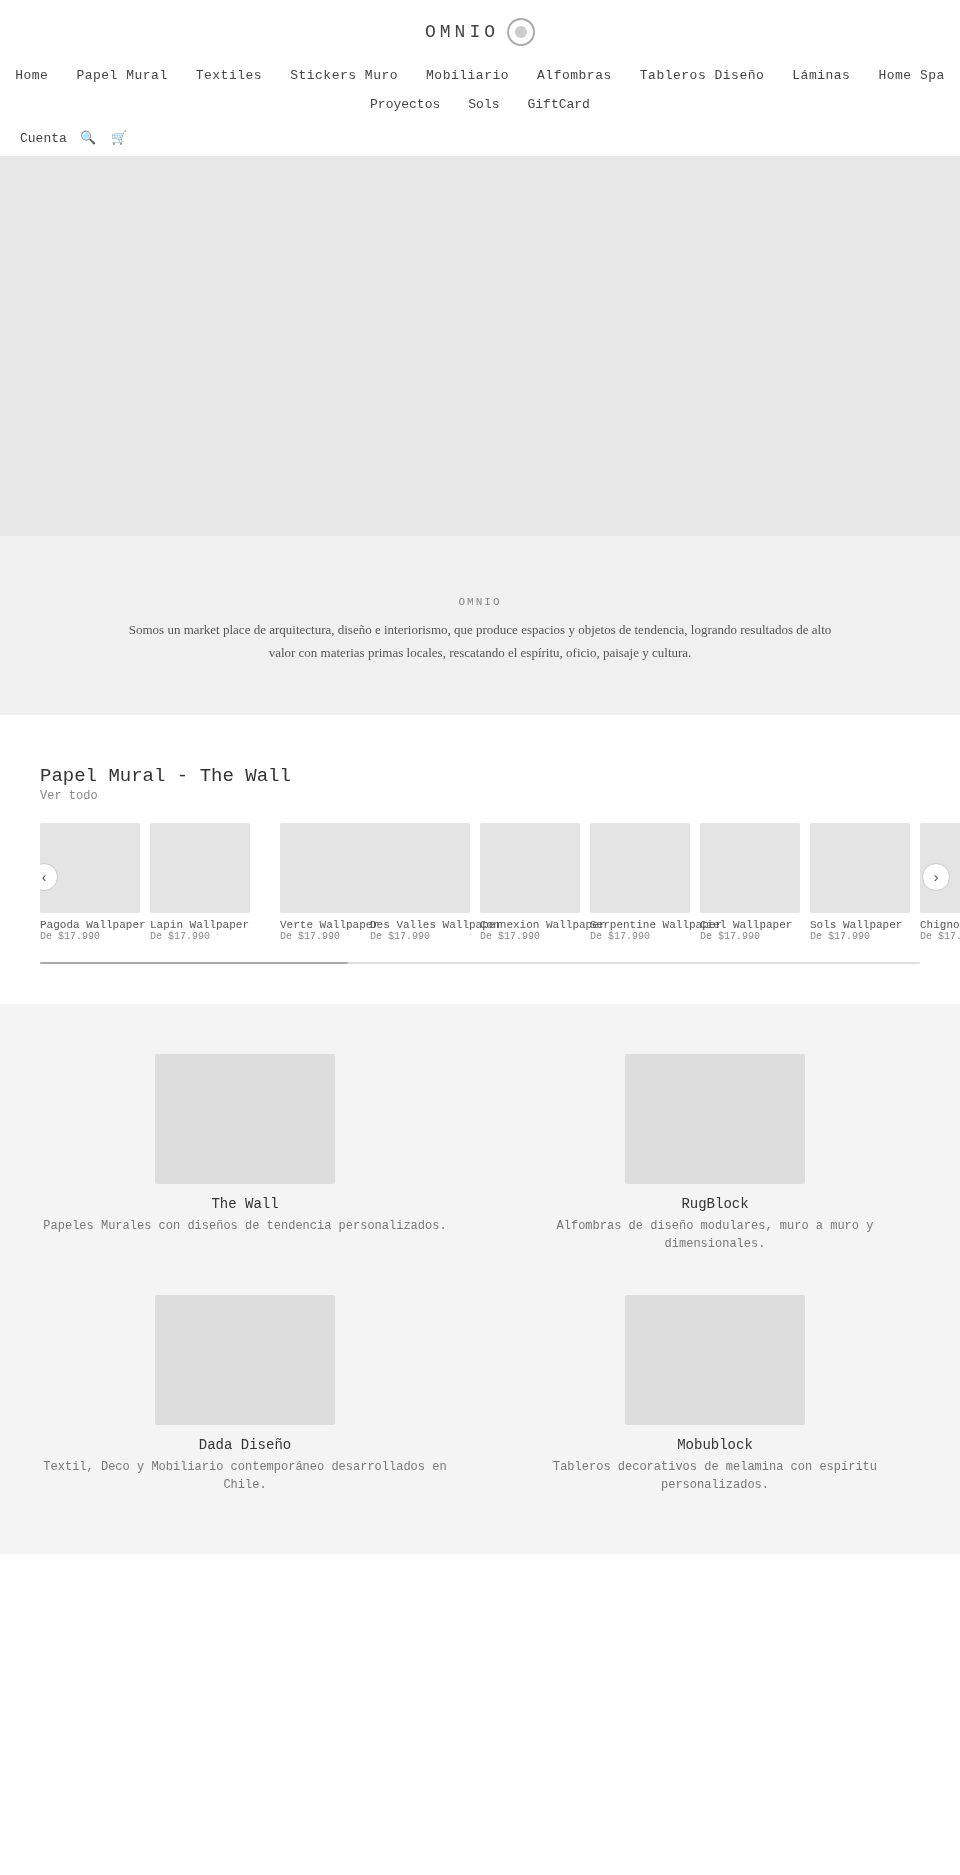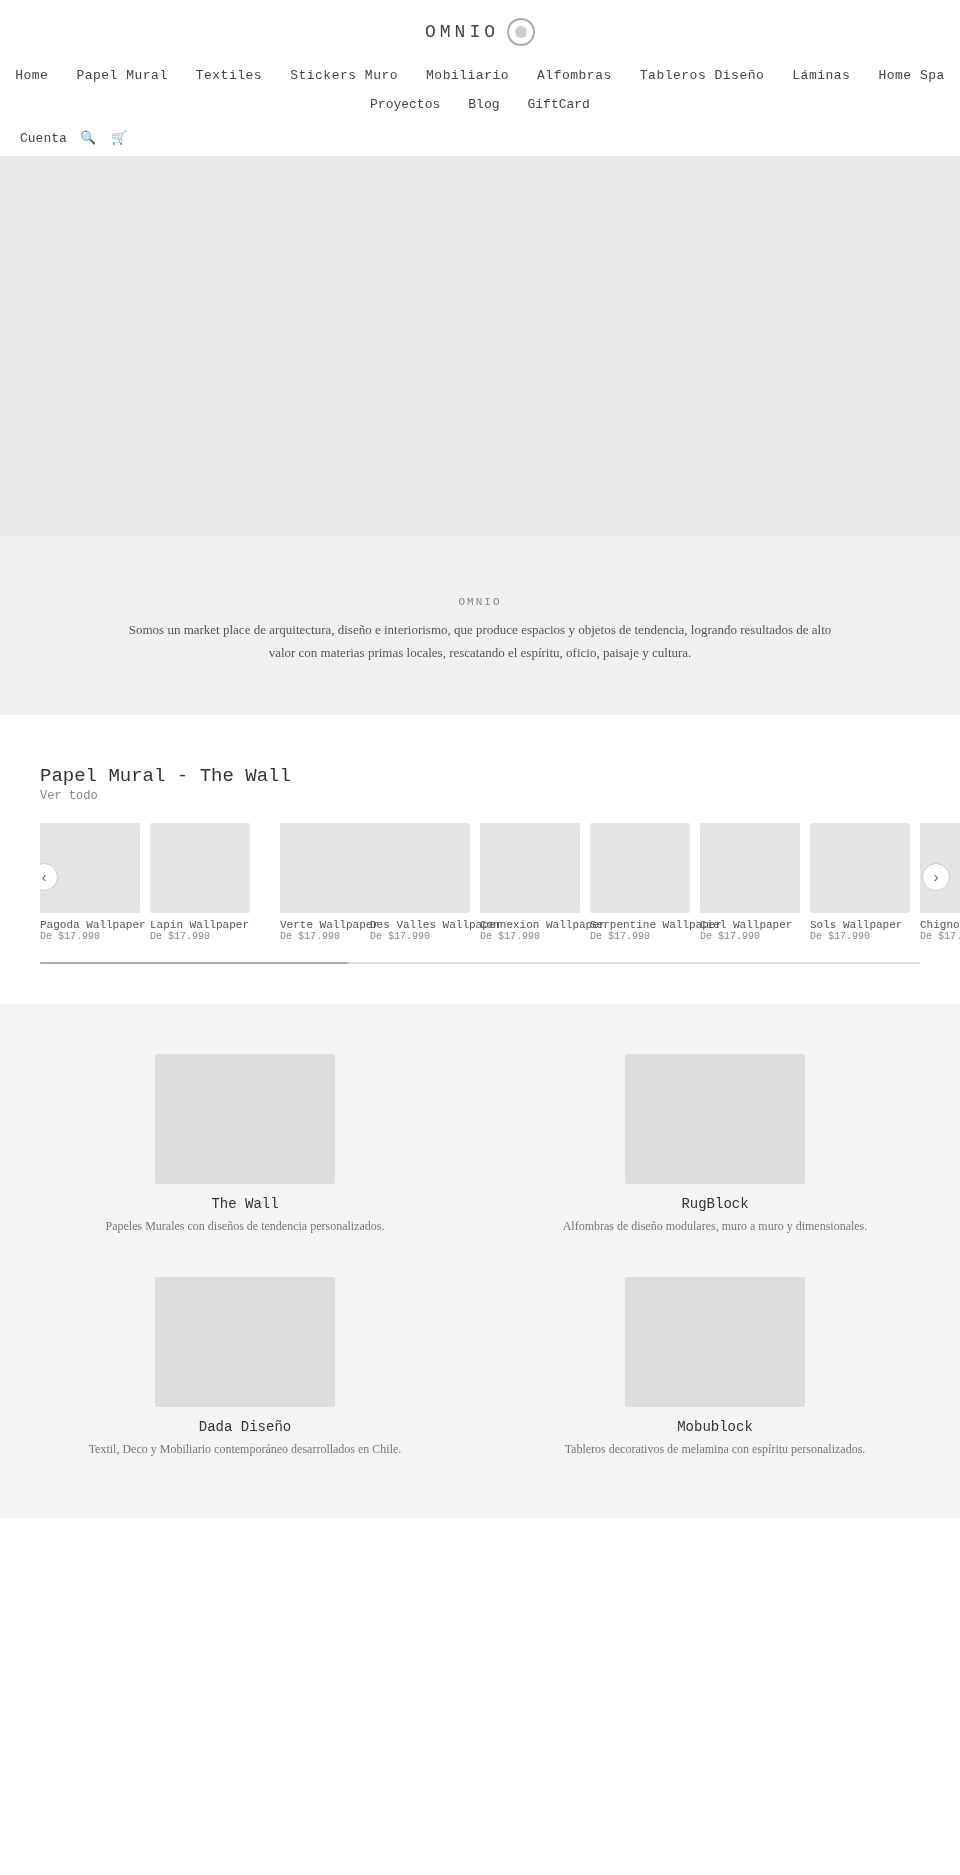--- a/index.html
+++ b/index.html
@@ -237,21 +237,21 @@
     }
     .brand-name {
       font-family: 'Courier New', monospace;
       font-size: 14px;
       color: #333;
       margin-bottom: 5px;
     }
     .brand-desc {
       font-size: 12px;
       color: #777;
-      font-family: Liberation Serif, serif;
+      font-family: Liberation Mono, monospace;
       line-height: 1.5;
     }
   </style>
 </head>
 <body>
 
 <nav class="top-nav">
   <div class="logo-wrap">
     <span class="logo-text">OMNIO</span>
     <span class="logo-circle">
@@ -264,21 +264,21 @@
       <a href="#">Textiles</a>
       <a href="#">Stickers Muro</a>
       <a href="#">Mobiliario</a>
       <a href="#">Alfombras</a>
       <a href="#">Tableros Diseño</a>
       <a href="#">Láminas</a>
       <a href="#">Home Spa</a>
     </div>
   <div class="nav-row-2" id="nav-row-2">
   <a href="#">Proyectos</a>
-      <a href="#">Blog</a>
+      <a href="#">Sols</a>
       <a href="#">GiftCard</a>
     </div>
   <div class="utility-row">
     <span class="utility-row" style="cursor:pointer;font-size:13px;color:#444;font-family:'Courier New',monospace;padding:0;">Cuenta</span>
     <span class="icon-search">🔍</span>
     <span class="icon-cart">🛒</span>
   </div>
 </nav>
 
 <div class="hero"></div>

